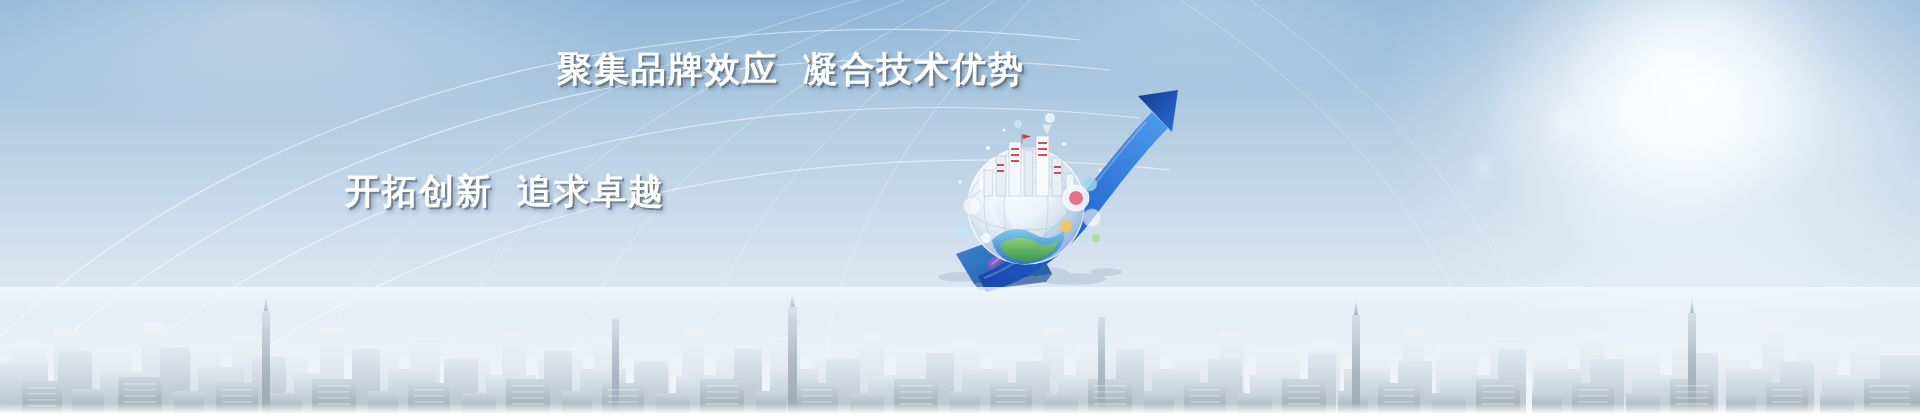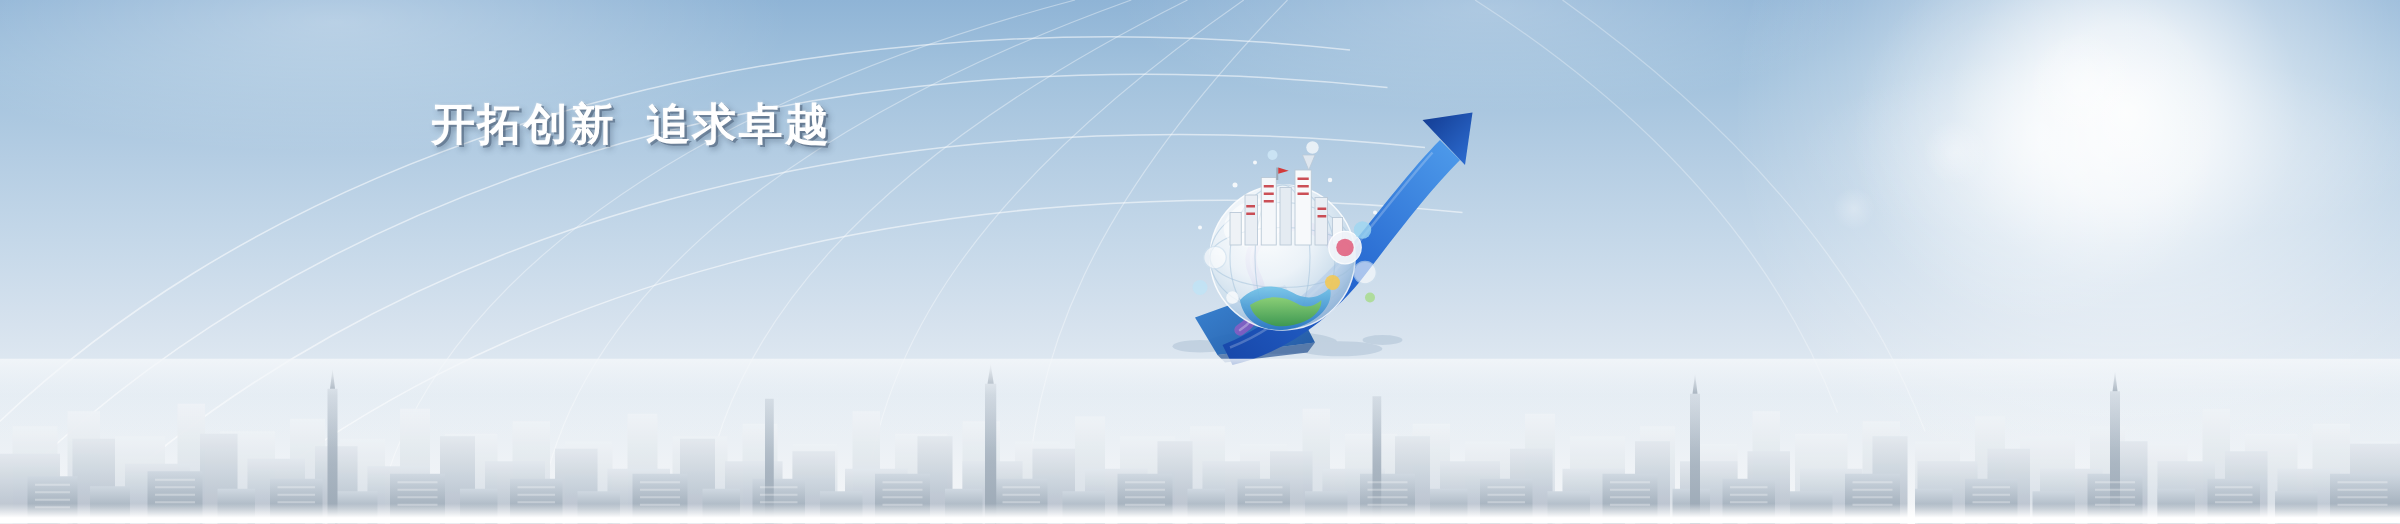--- a/index.html
+++ b/index.html
@@ -85,21 +85,21 @@
     font-size:35px;
     letter-spacing:2px;
     white-space:nowrap;
     text-shadow:
        2px 2px 0 rgba(70,90,115,.55),
        3px 3px 5px rgba(50,70,95,.45),
        0 0 2px rgba(255,255,255,.6);
   }
   .hl.l1{ padding-right:10px; }
   .hl.l2{ padding-right:160px; margin-top:47px; }
-  .hl.l3{ padding-right:370px; margin-top:30px; }
+  .hl.l3{ padding-right:370px; margin-top:75px; }
   .gap{ display:inline-block; width:24px; }
   .gap-sm{ display:inline-block; width:14px; }
 
   
   .graphic{
     position:absolute;
     left:900px; top:78px;
     width:310px; height:230px;
     z-index:5;
   }
@@ -148,20 +148,23 @@
       <path d="M 690 419 C 700 280, 780 150, 995 0"></path>
       <path d="M 820 419 C 825 285, 870 165, 1030 0"></path>
     </g>
     <g fill="none" stroke="#ffffff" stroke-width="1" opacity="0.30">
       <path d="M 1180 0 C 1320 90, 1420 200, 1470 330"></path>
       <path d="M 1250 0 C 1390 100, 1490 215, 1540 345"></path>
     </g>
   </svg>
 
   <div class="headlines">
+    <div class="hl l1">
+      <span>聚集品牌效应</span><span class="gap"></span><span>凝合技术优势</span>
+    </div>
     <div class="hl l3">
       <span>开拓创新</span><span class="gap"></span><span>追求卓越</span>
     </div>
   </div>
 
   <svg class="graphic" viewBox="0 0 310 230">
     <defs>
       <radialGradient id="gSphere" cx="38%" cy="30%" r="72%">
         <stop offset="0%" stop-color="#ffffff" stop-opacity="0.98"></stop>
         <stop offset="48%" stop-color="#eef4f9" stop-opacity="0.92"></stop>

